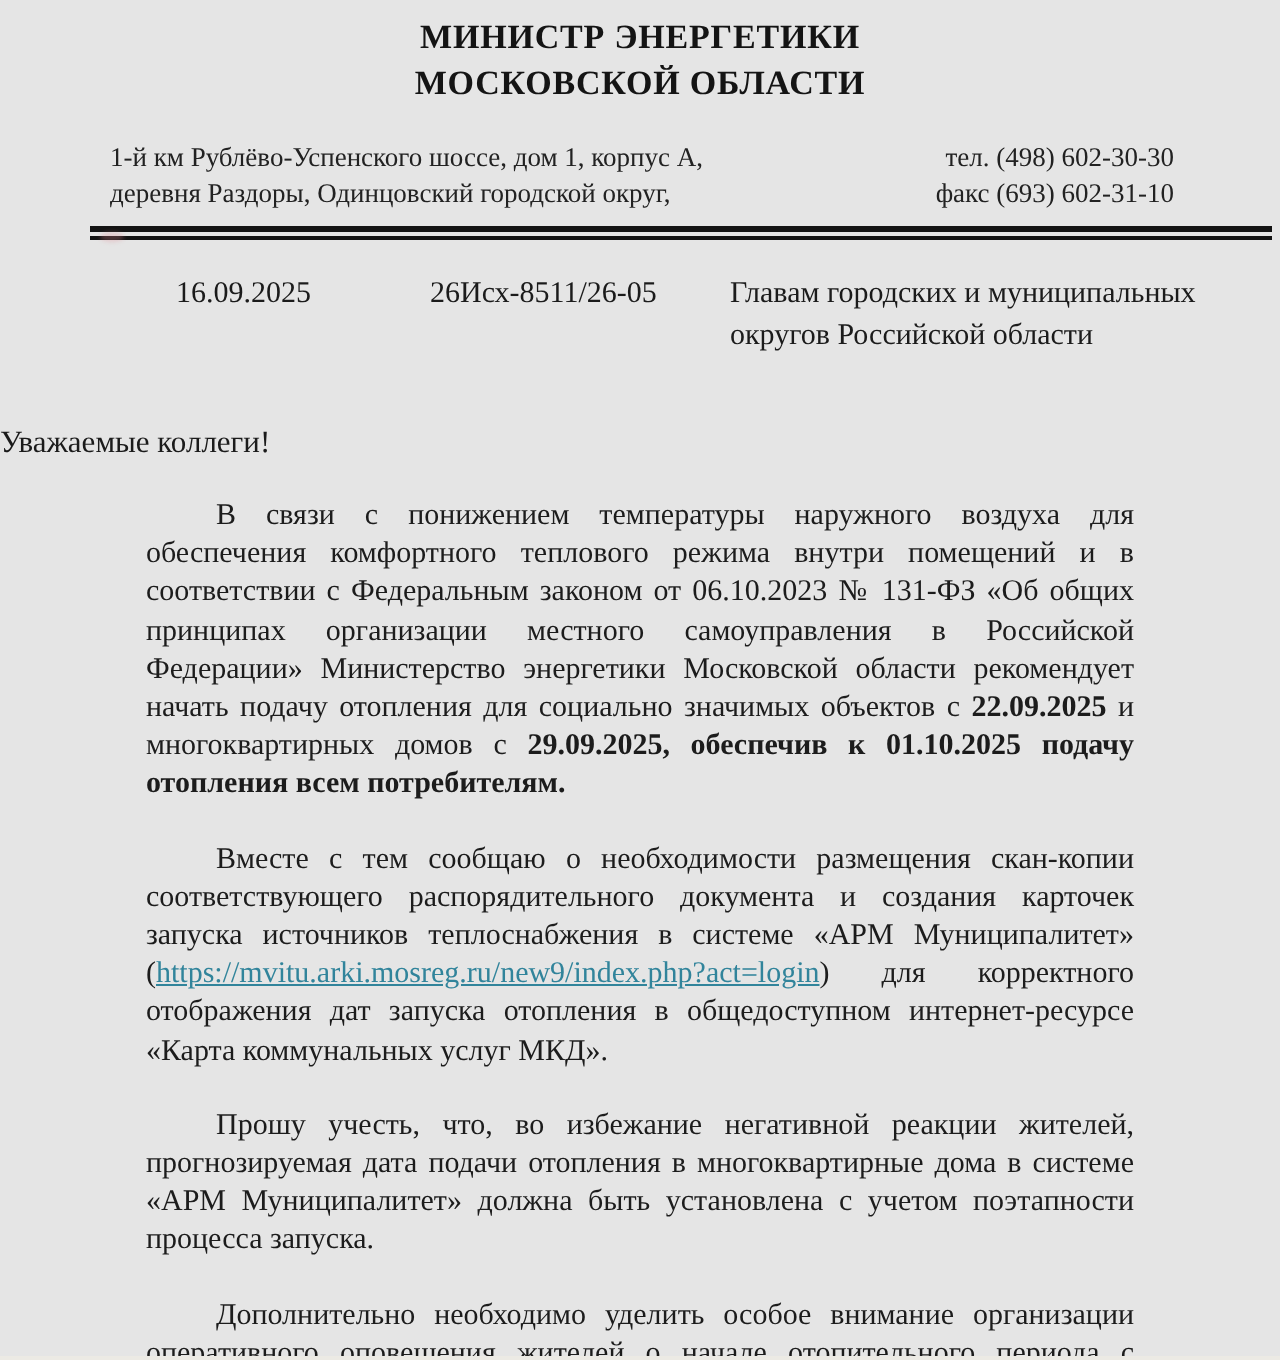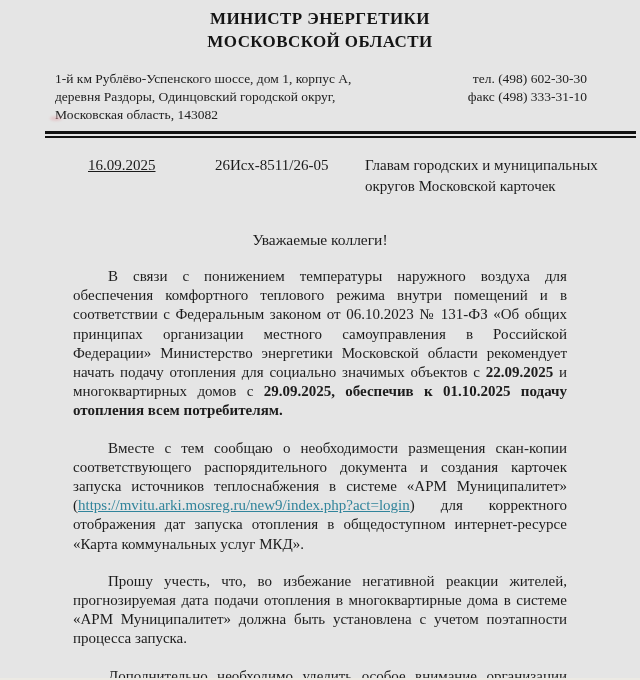--- a/index.html
+++ b/index.html
@@ -57,28 +57,27 @@
     filter: blur(1px);
     pointer-events: none;
   }
   
   .ref-row {
     display: flex;
     margin: 17px 55px 0 88px;
     font-size: 15px;
     line-height: 21px;
   }
-  .ref-date  { width: 127px; flex: none; text-decoration: underline; }
+  .ref-date  { width: 127px; flex: none; }
   .ref-num   { width: 150px; flex: none; }
   .ref-addressee-block { width: 238px; flex: none; }
   .ref-note { margin-top: 22px; }
   
   .salutation {
     margin-top: 34px;
-    text-align: center;
     font-size: 15.5px;
   }
   .body-text {
     margin: 14px 55px 0 55px;
     font-size: 15px;
     line-height: 19.2px;
     text-align: justify;
     color: #1c1c1c;
   }
   .body-text p {
@@ -98,36 +97,35 @@
 
   <div class="org-title">
     <div>МИНИСТР ЭНЕРГЕТИКИ</div>
     <div>МОСКОВСКОЙ ОБЛАСТИ</div>
   </div>
 
   <div class="header-info">
     <div class="addr-col">
       <div>1-й км Рублёво-Успенского шоссе, дом 1, корпус А,</div>
       <div>деревня Раздоры, Одинцовский городской округ,</div>
-      <div>Московская область, 143082</div>
     </div>
     <div class="contact-col">
       <div>тел. (498) 602-30-30</div>
-      <div>факс (498) 333-31-10</div>
+      <div>факс (693) 602-31-10</div>
     </div>
   </div>
 
   <div class="divider"></div>
   <div class="scan-smudge"></div>
 
   <div class="ref-row">
     <div class="ref-date">16.09.2025</div>
     <div class="ref-num">26Исх-8511/26-05</div>
     <div class="ref-addressee-block">
-      <div>Главам городских и муниципальных округов Московской карточек</div>
+      <div>Главам городских и муниципальных округов Российской области</div>
     </div>
   </div>
 
   <div class="salutation">Уважаемые коллеги!</div>
 
   <div class="body-text">
       <p><span>В связи с понижением температуры наружного воздуха для обеспечения комфортного теплового режима внутри помещений и в соответствии с Федеральным законом от 06.10.2023 № 131-ФЗ «Об общих принципах организации местного самоуправления в Российской Федерации» Министерство энергетики Московской области рекомендует начать подачу отопления для социально значимых объектов с </span><span class="b">22.09.2025</span><span> и многоквартирных домов с </span><span class="b">29.09.2025, обеспечив к 01.10.2025 подачу отопления всем потребителям.</span></p>
       <p><span>Вместе с тем сообщаю о необходимости размещения скан-копии соответствующего распорядительного документа и создания карточек запуска источников теплоснабжения в системе «АРМ Муниципалитет» (</span><a class="doc-link" href="#" style="color: rgb(49, 132, 155);">https://mvitu.arki.mosreg.ru/new9/index.php?act=login</a><span>) для корректного отображения дат запуска отопления в общедоступном интернет-ресурсе «Карта коммунальных услуг МКД».</span></p>
       <p><span>Прошу учесть, что, во избежание негативной реакции жителей, прогнозируемая дата подачи отопления в многоквартирные дома в системе «АРМ Муниципалитет» должна быть установлена с учетом поэтапности процесса запуска.</span></p>
       <p><span>Дополнительно необходимо уделить особое внимание организации оперативного оповещения жителей о начале отопительного периода с максимальным использованием всех возможных каналов доставки информации, а также учитывать даты подачи отопления при выпуске распорядительного документа о начале отопительного периода.</span></p>

